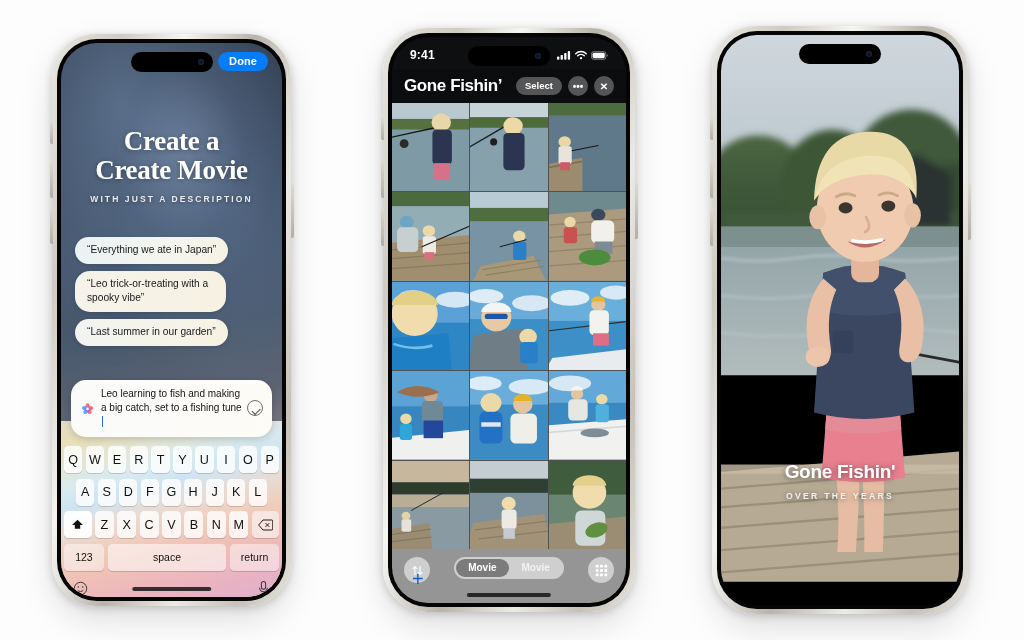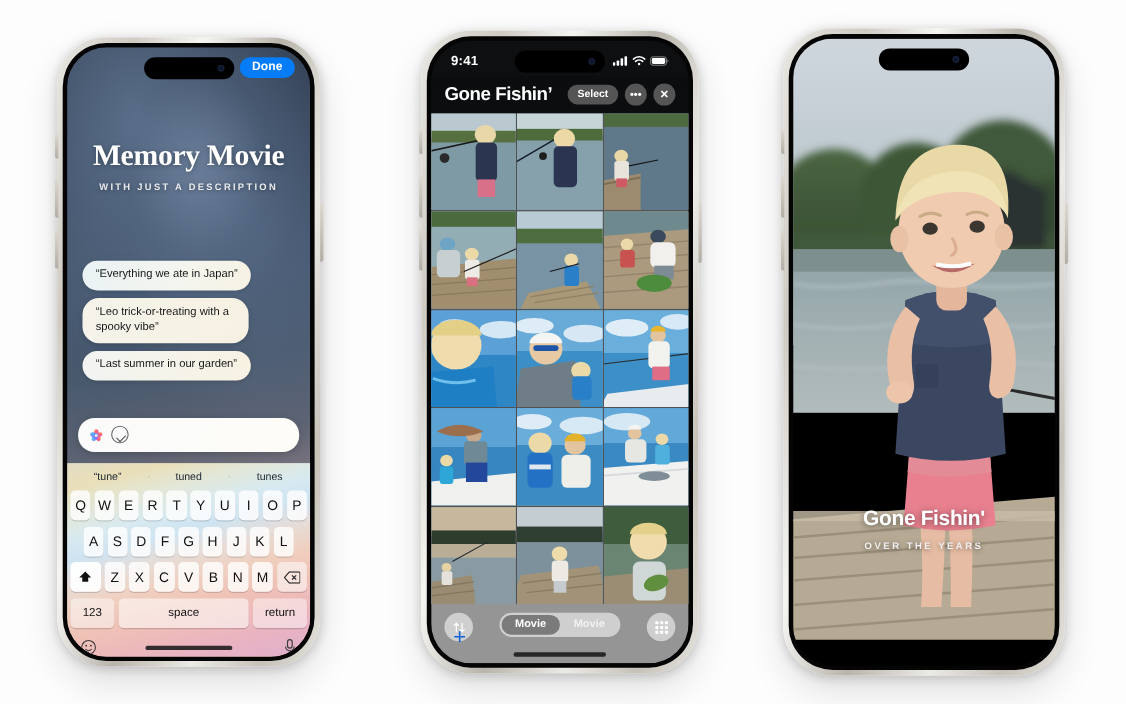--- a/index.html
+++ b/index.html
@@ -292,21 +292,22 @@
         <div class="p1-bg"></div>
         <div class="p1-blur"></div>
 
         <div class="island">
           <span class="lens"></span>
         </div>
 
         <div class="done-btn">Done</div>
 
         <div class="p1-title-wrap">
-          <div class="p1-title">Memory Movie</div>
+          <div class="p1-title">Create a</div>
+          <div class="p1-title">Create Movie</div>
           <div class="p1-sub">WITH JUST A DESCRIPTION</div>
         </div>
 
         <div class="p1-pills">
           <div class="pill p-a">“Everything we ate in Japan”</div>
           <div class="pill p-b" style="max-width:78%">“Leo trick-or-treating with a spooky vibe”</div>
           <div class="pill p-c">“Last summer in our garden”</div>
         </div>
 
         <div class="input-card">
@@ -328,20 +329,21 @@
                 <ellipse rx="4.2" ry="7.4" cy="-3.4" transform="rotate(72)"></ellipse>
                 <ellipse rx="4.2" ry="7.4" cy="-3.4" transform="rotate(144)"></ellipse>
               </g>
               <g fill="url(#aig2)" opacity=".9">
                 <ellipse rx="4.2" ry="7.4" cy="-3.4" transform="rotate(216)"></ellipse>
                 <ellipse rx="4.2" ry="7.4" cy="-3.4" transform="rotate(288)"></ellipse>
               </g>
               <circle r="2.6" fill="#fff" opacity=".9"></circle>
             </g>
           </svg>
+          <div class="input-text"><span>Leo learning to fish and making a big catch, set to a fishing tune</span><span class="caret"></span></div>
           <div class="check-circle"></div>
         </div>
 
         <div class="kb">
           <div class="kb-suggest">
             <div class="kb-sug">“tune”</div>
             <div class="kb-sug">tuned</div>
             <div class="kb-sug">tunes</div>
           </div>
 

